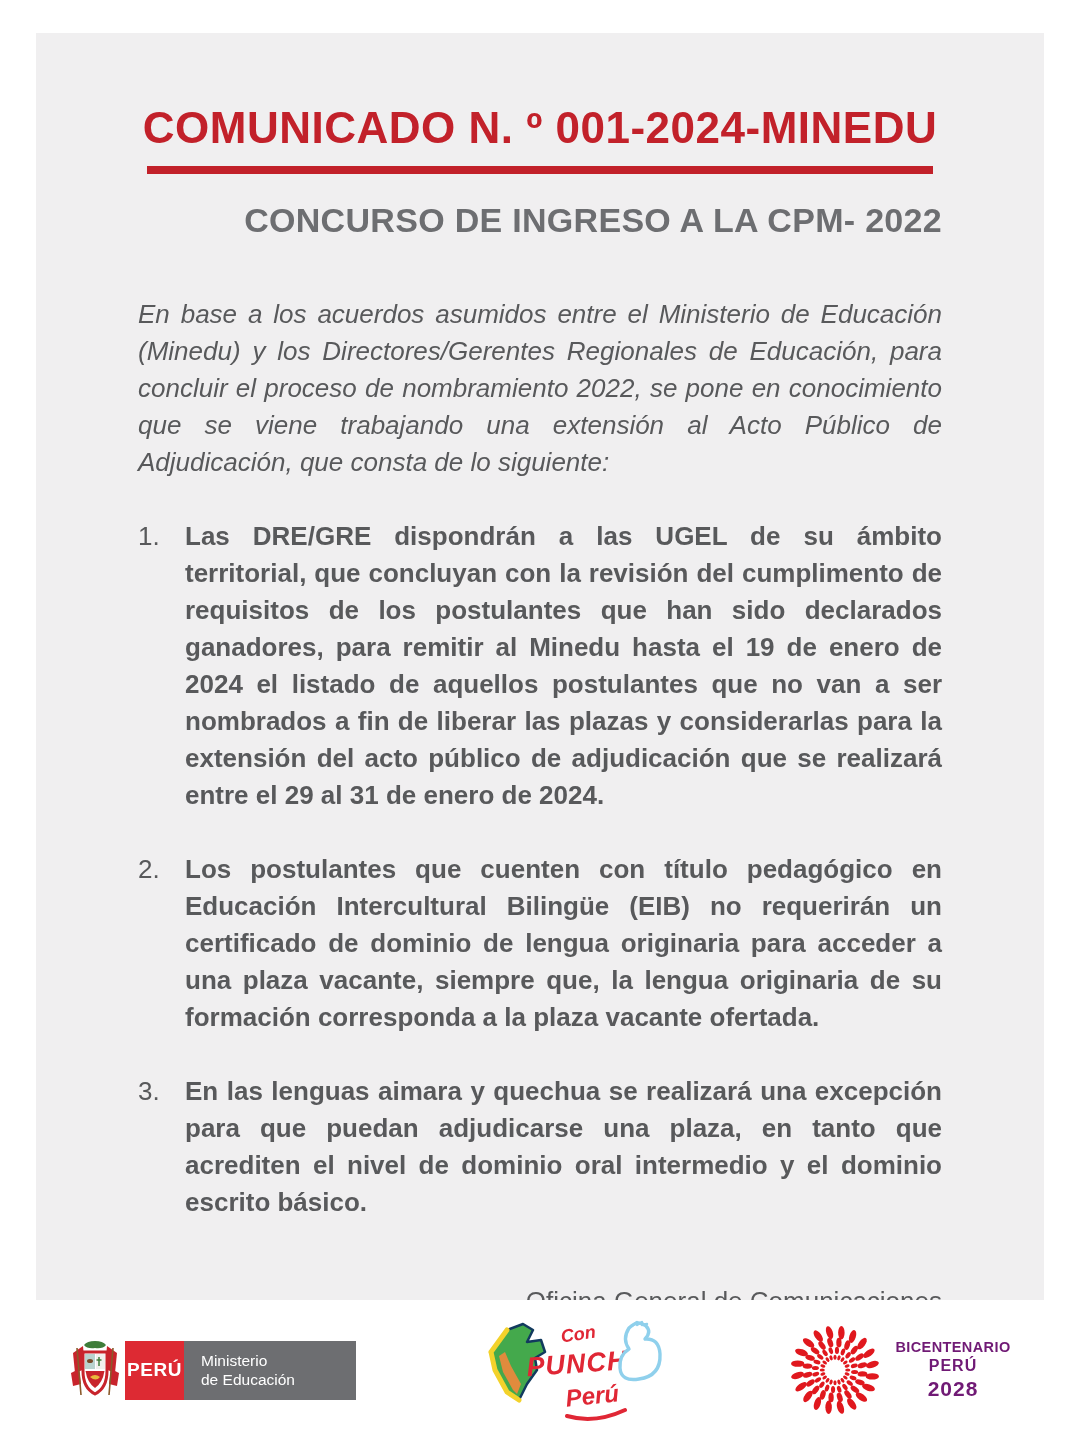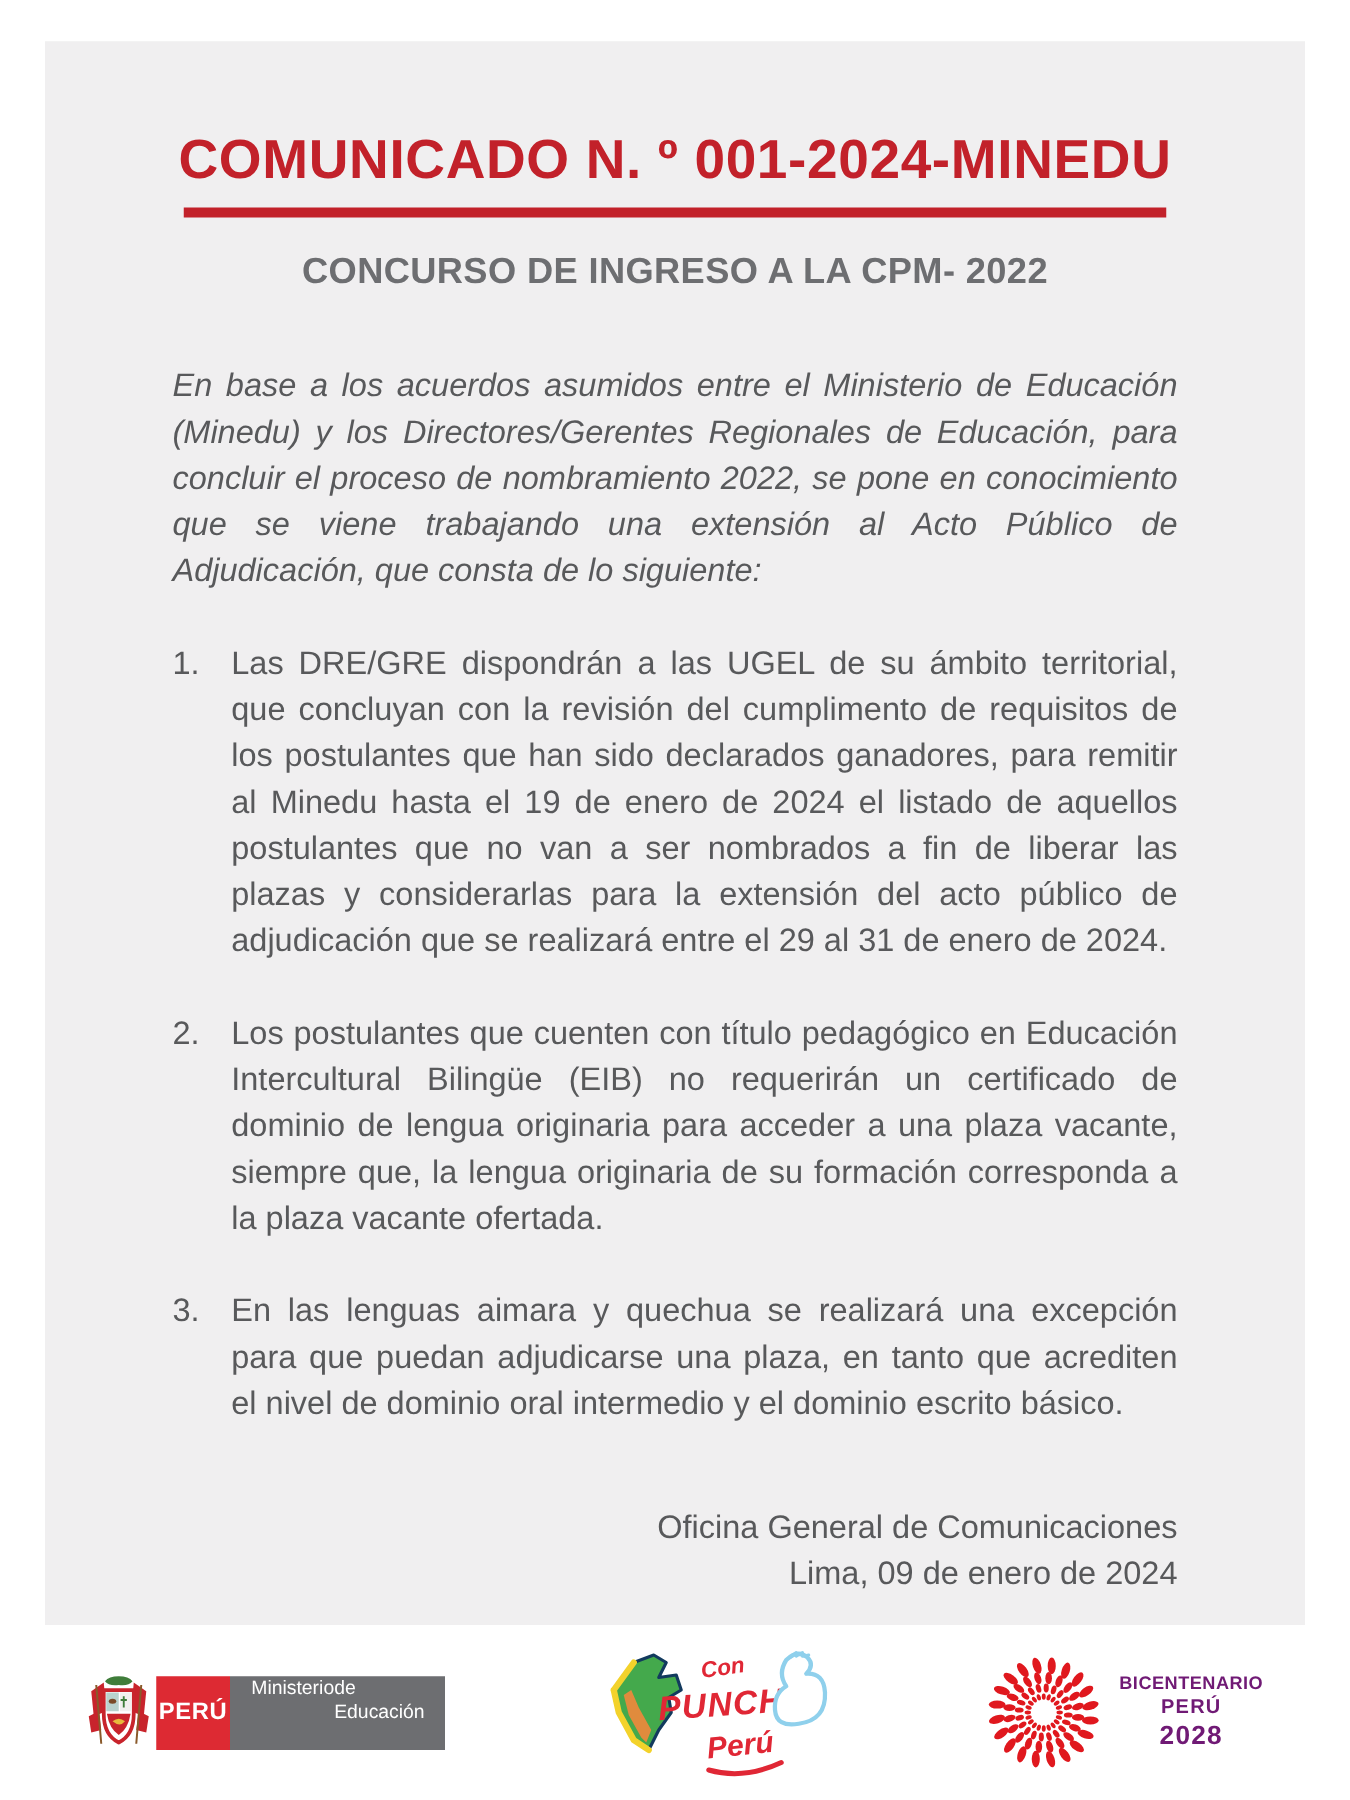--- a/index.html
+++ b/index.html
@@ -28,22 +28,22 @@
     white-space: nowrap;
   }
   .title-rule {
     width: 786px;
     height: 8px;
     margin: 13px auto 0 auto;
     background: var(--accent_red, #c2212a);
   }
   .subtitle {
     margin-top: 27px;
-    text-align: center;
-    font-size: 29px;
+    text-align: right;
+    font-size: 34px;
     font-weight: 700;
     letter-spacing: 0.3px;
     color: var(--subtitle_gray, #6d6e71);
   }
   .bodytext {
     color: var(--body_text, #58595b);
     font-size: 26px;
     line-height: 37px;
     text-align: justify;
     hyphens: none;
@@ -53,21 +53,21 @@
   .list-item {
     display: flex;
     margin-top: 37px;
   }
   .list-item .num {
     flex: 0 0 47px;
     color: var(--body_text, #58595b);
     font-size: 26px;
     line-height: 37px;
   }
-  .list-item .item-text { flex: 1; }
+  .list-item .item-text { flex: 1; font-weight: bold; }
   .closing { margin-top: 37px; }
   .signature {
     margin-top: 62px;
     text-align: right;
     color: var(--body_text, #58595b);
     font-size: 26px;
     line-height: 37px;
   }
   .footer {
     position: absolute;
@@ -85,21 +85,21 @@
     width: 59px; height: 59px;
     background: var(--peru_red, #dd2a33);
     color: #ffffff;
     display: flex; align-items: center; justify-content: center;
     font-size: 19px; font-weight: 700; letter-spacing: 0.5px;
   }
   .ministry-box {
     width: 172px; height: 59px;
     background: var(--ministry_gray, #6d6e71);
     color: #ffffff;
-    display: flex; flex-direction: row; justify-content: center;
+    display: flex; flex-direction: column; justify-content: center;
     padding-left: 17px;
     font-size: 15.5px; line-height: 19px; font-weight: 400;
   }
   .logo-punche { width: 186px; height: 112px; }
   .logo-bicentenario { display: flex; align-items: center; }
   .burst-wrap { width: 102px; height: 102px; }
   .bicentenario-text {
     margin-left: 8px;
     width: 118px;
     text-align: center;

